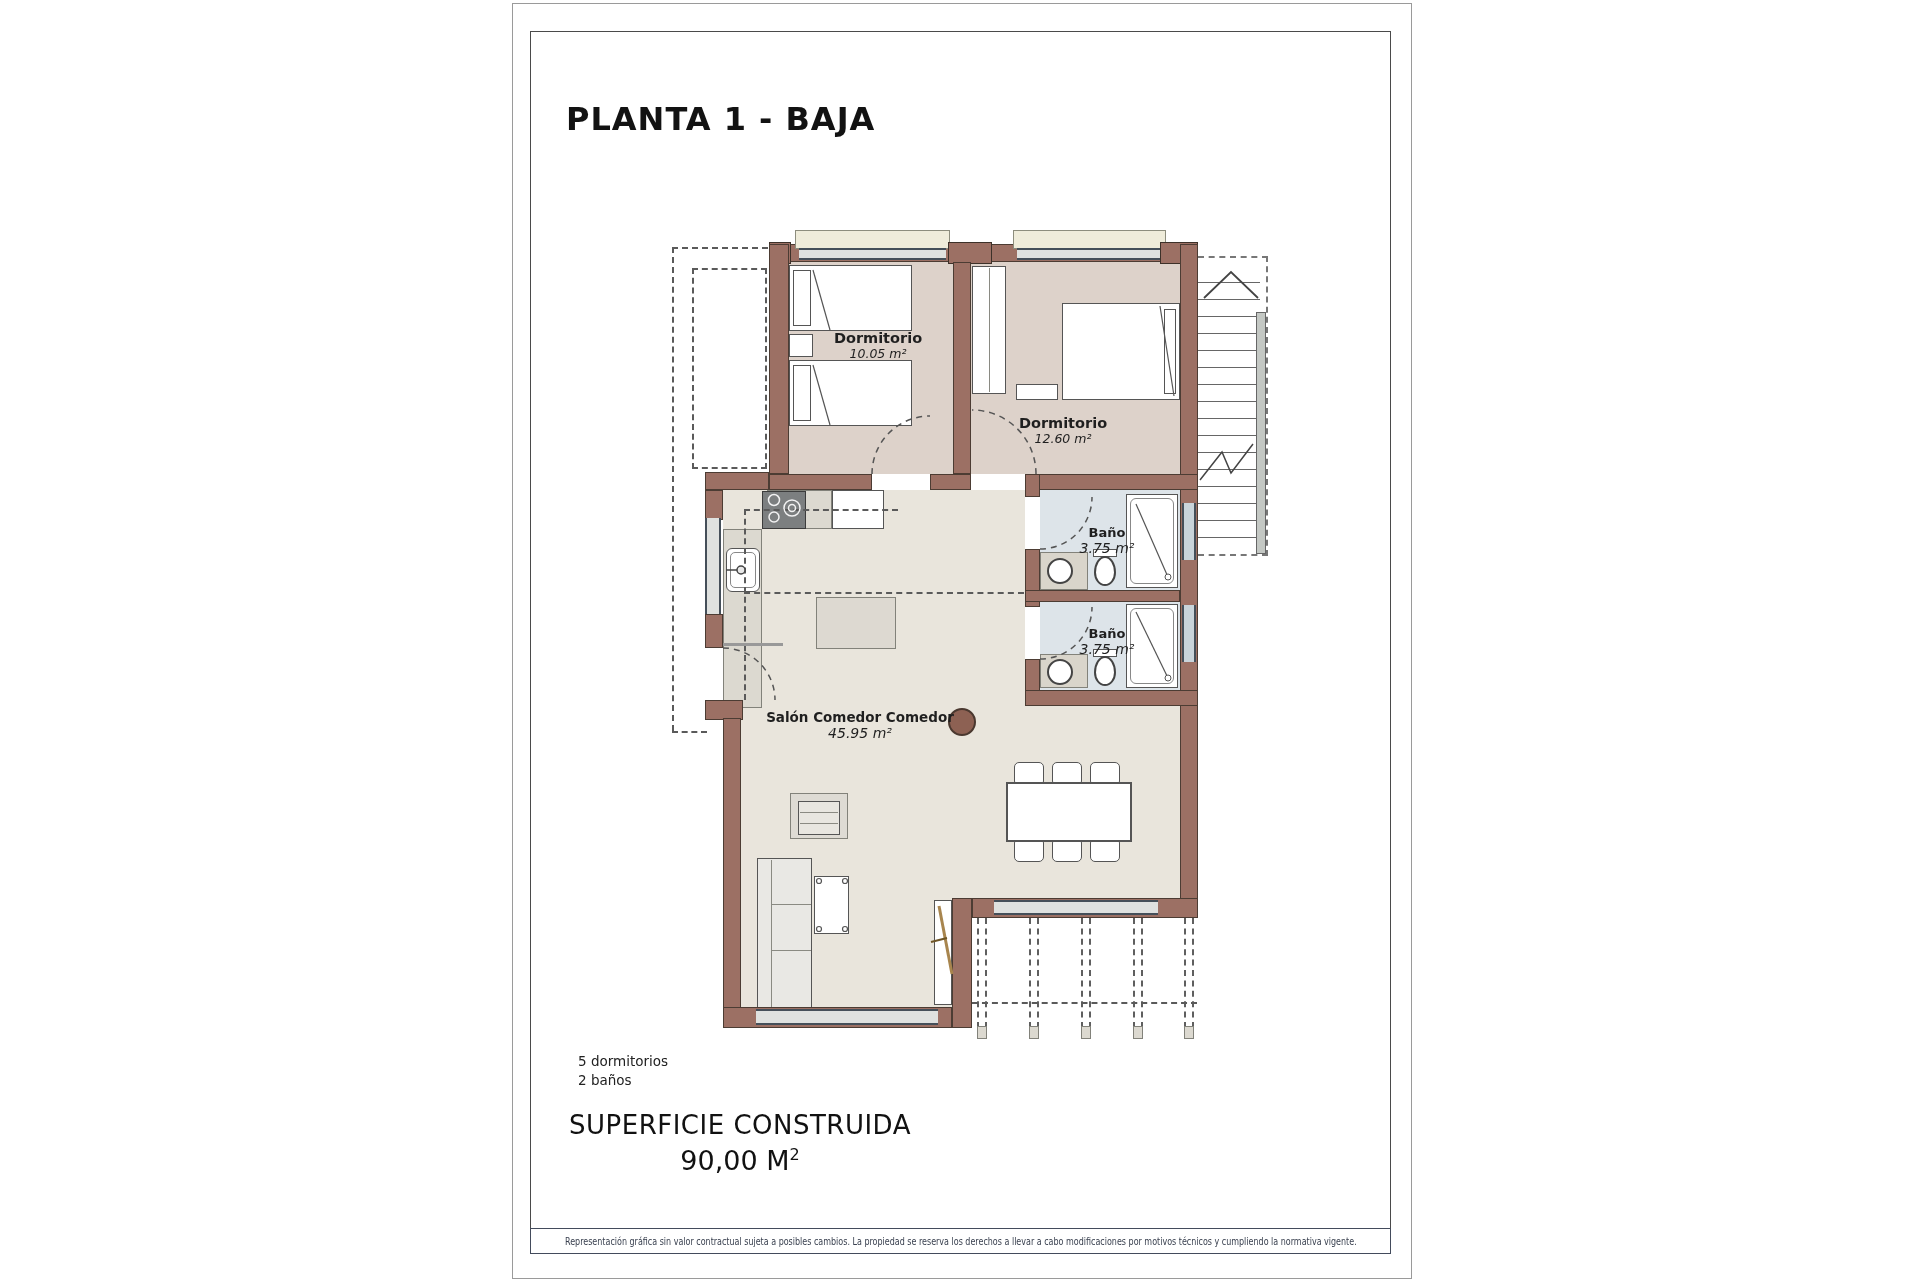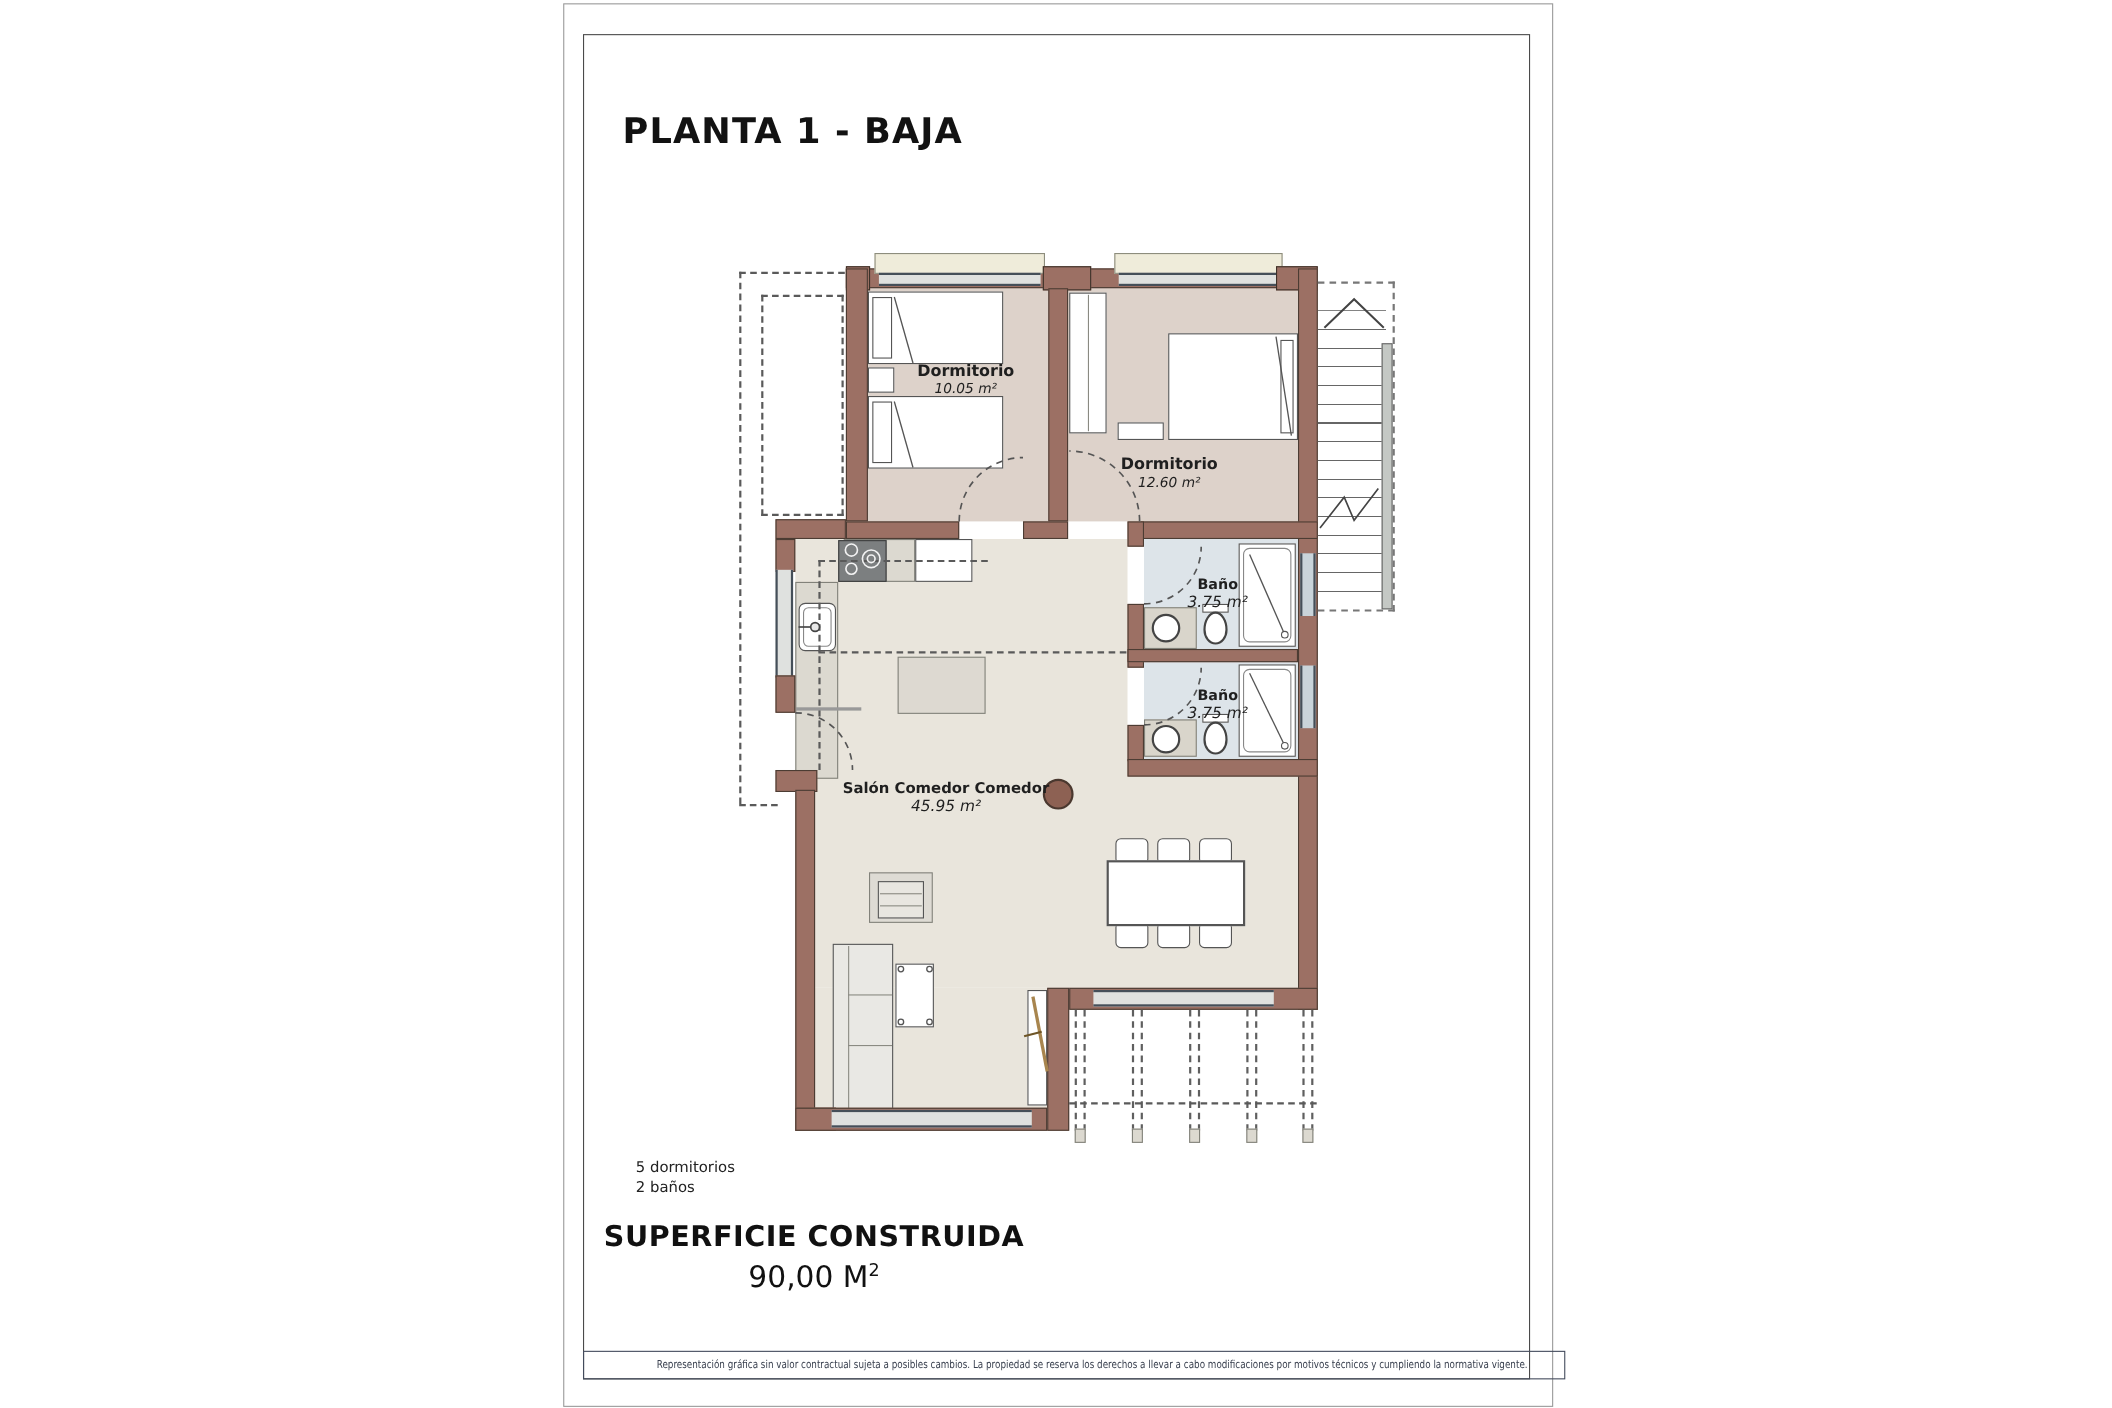--- a/index.html
+++ b/index.html
@@ -28,25 +28,25 @@
   .rlabel{position:absolute;transform:translate(-50%,-50%);text-align:center;color:#1f1f1f;white-space:nowrap;z-index:40;}
   .rlabel .nm{display:block;font-weight:bold;}
   .rlabel .ar{display:block;font-style:italic;}
   .rlabel.lg .nm{font-size:14.5px;} .rlabel.lg .ar{font-size:12.5px;}
   .rlabel.sm .nm{font-size:13px;}  .rlabel.sm .ar{font-size:14px;}
   .page-border{position:absolute;left:512px;top:3px;width:898px;height:1274px;border:1px solid #9a9a9a;}
   .inner-frame{position:absolute;left:530px;top:31px;width:859px;height:1221px;border:1.5px solid #4a4a4a;}
   .title{position:absolute;left:566px;top:100px;font-size:32px;font-weight:bold;color:#121212;letter-spacing:1px;}
   .summary{position:absolute;left:578px;top:1052px;font-size:13.5px;color:#222;line-height:19px;}
   .built{position:absolute;left:525px;top:1110px;width:430px;text-align:center;color:#111;}
-  .built .lbl{font-size:26px;font-weight:700;letter-spacing:0.5px;}
+  .built .lbl{font-size:26px;font-weight:400;letter-spacing:0.5px;}
   .built .val{font-size:27px;font-weight:400;margin-top:5px;}
   .built sup{font-size:16px;}
   .disclaimer{position:absolute;left:530px;top:1228px;width:859px;height:24px;border:1px solid #434b5c;
-    display:flex;align-items:center;justify-content:center;overflow:hidden;padding-left:32px;}
+    display:flex;align-items:center;justify-content:center;overflow:hidden;}
   .disclaimer span{font-size:10px;color:#39404f;white-space:nowrap;transform:scaleX(0.8);}
   .steps{position:absolute;background:repeating-linear-gradient(to bottom,#666 0 1px,transparent 1px 17px);}
   .stairs-outline{position:absolute;border:2px dashed #777;border-left:none;}
   .rail{position:absolute;background:#c4c8c4;border:1px solid #666;}
   svg.overlay{position:absolute;z-index:30;}
 </style>
 </head>
 <body>
 
 <div class="page-border"></div>

